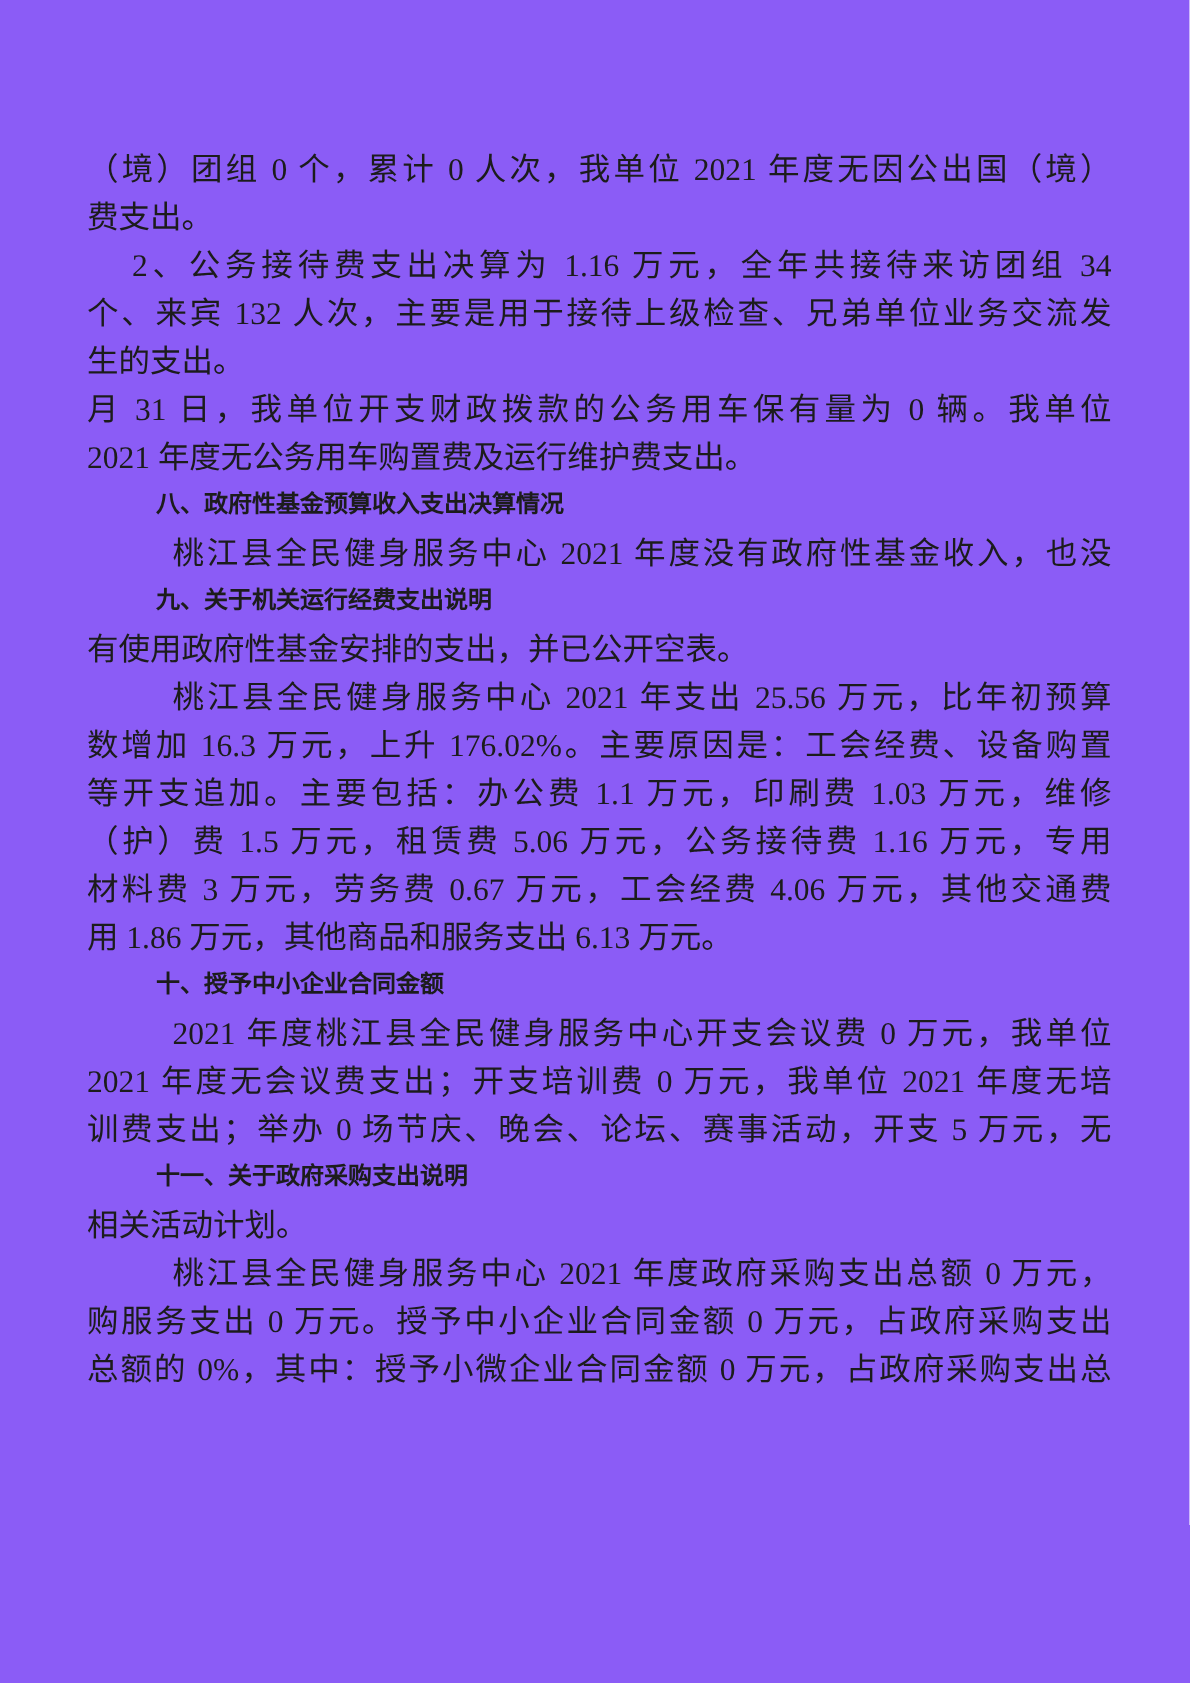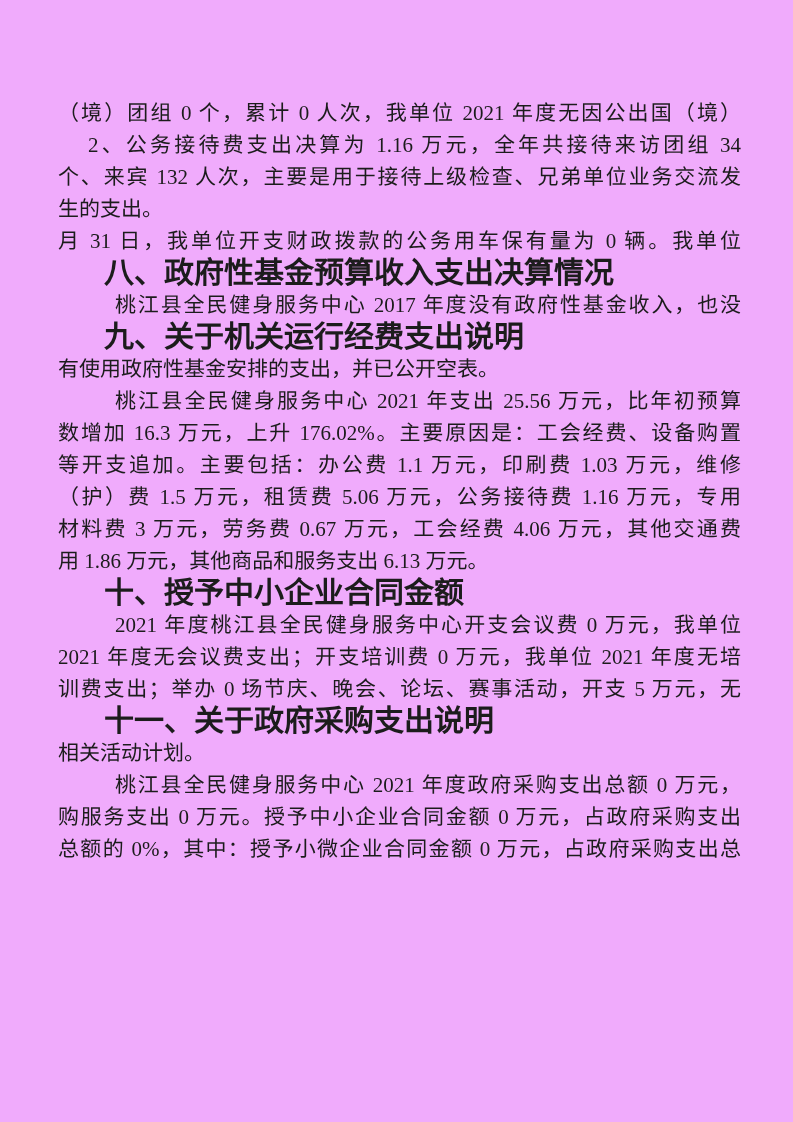--- a/index.html
+++ b/index.html
@@ -4,21 +4,21 @@
 <style>
   html, body {
     margin: 0;
     padding: 0;
     background: #ffffff;
   }
   .page {
     position: relative;
     width: 793px;
     height: 1122px;
-    background: #f0abfc;
+    background: #8b5cf6;
     overflow: hidden;
   }
   .textblock {
     position: absolute;
     left: 58px;
     top: 97px;
     width: 683px;
   }
   .ln {
     height: 32px;
@@ -39,36 +39,38 @@
     text-align-last: left;
   }
   
   .in2 { text-indent: 57px; }
   
   .innum { text-indent: 30px; }
   
   .h {
     font-family: "Liberation Sans", "DejaVu Sans", sans-serif;
     font-weight: 700;
-    font-size: 30px;
+    font-size: 16px;
     text-indent: 46px;
   }
 </style>
 </head>
 <body>
 
 <div class="page">
   <div class="textblock">
     <div class="ln fill">（境）团组 0 个，累计 0 人次，我单位 2021 年度无因公出国（境）</div>
+    <div class="ln end">费支出。</div>
     <div class="ln fill innum">2、公务接待费支出决算为 1.16 万元，全年共接待来访团组 34</div>
     <div class="ln fill">个、来宾 132 人次，主要是用于接待上级检查、兄弟单位业务交流发</div>
     <div class="ln end">生的支出。</div>
     <div class="ln fill">月 31 日，我单位开支财政拨款的公务用车保有量为 0 辆。我单位</div>
+    <div class="ln end">2021 年度无公务用车购置费及运行维护费支出。</div>
     <div class="ln h end">八、政府性基金预算收入支出决算情况</div>
-    <div class="ln fill in2">桃江县全民健身服务中心 2017 年度没有政府性基金收入，也没</div>
+    <div class="ln fill in2">桃江县全民健身服务中心 2021 年度没有政府性基金收入，也没</div>
     <div class="ln h end">九、关于机关运行经费支出说明</div>
     <div class="ln end">有使用政府性基金安排的支出，并已公开空表。</div>
     <div class="ln fill in2">桃江县全民健身服务中心 2021 年支出 25.56 万元，比年初预算</div>
     <div class="ln fill">数增加 16.3 万元，上升 176.02%。主要原因是：工会经费、设备购置</div>
     <div class="ln fill">等开支追加。主要包括：办公费 1.1 万元，印刷费 1.03 万元，维修</div>
     <div class="ln fill">（护）费 1.5 万元，租赁费 5.06 万元，公务接待费 1.16 万元，专用</div>
     <div class="ln fill">材料费 3 万元，劳务费 0.67 万元，工会经费 4.06 万元，其他交通费</div>
     <div class="ln end">用 1.86 万元，其他商品和服务支出 6.13 万元。</div>
     <div class="ln h end">十、授予中小企业合同金额</div>
     <div class="ln fill in2">2021 年度桃江县全民健身服务中心开支会议费 0 万元，我单位</div>

